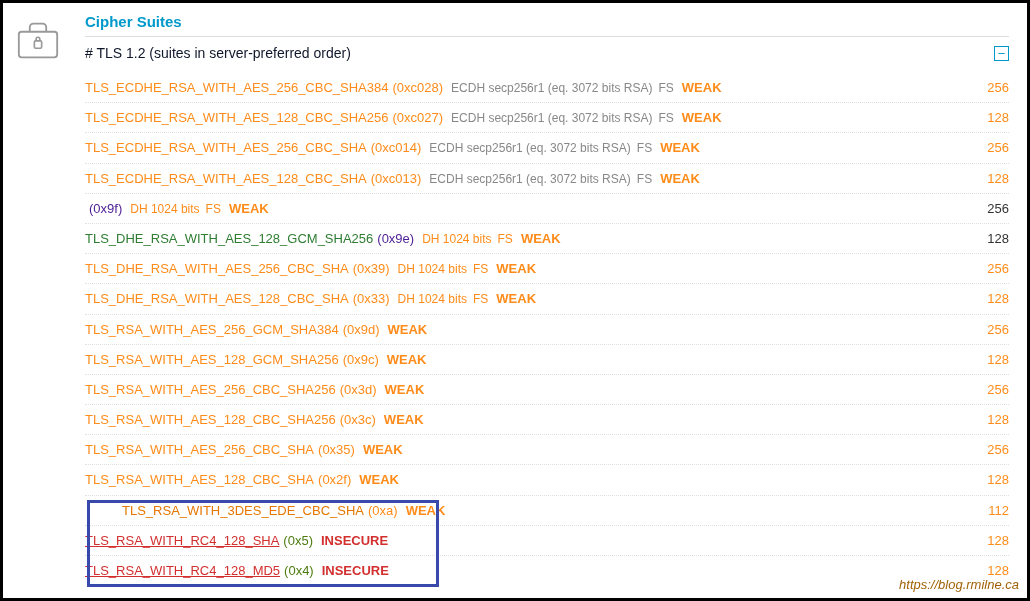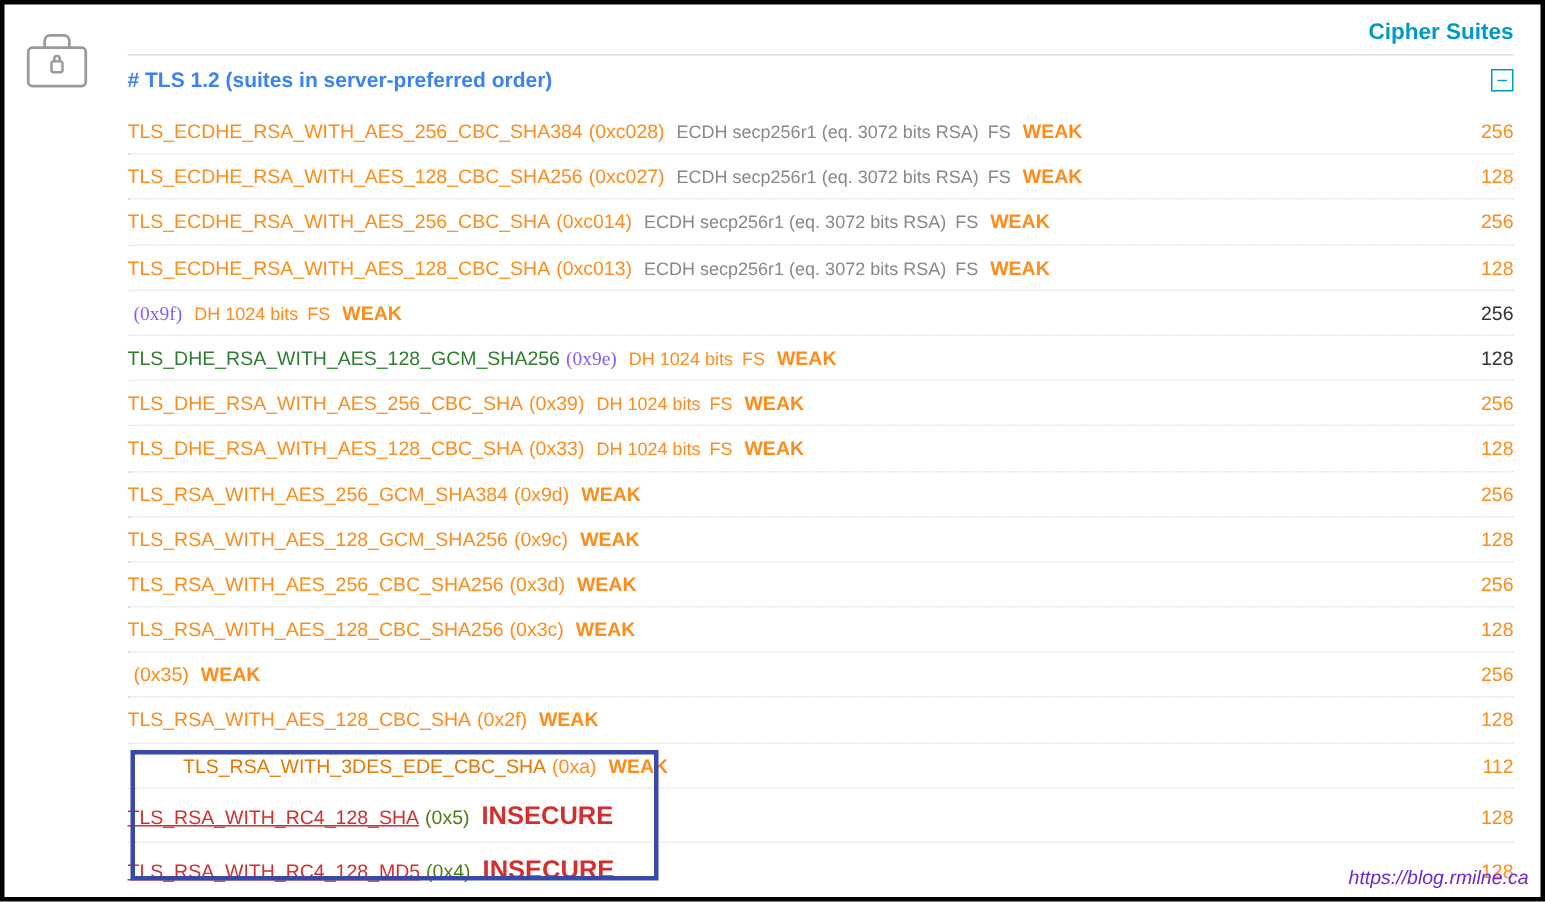--- a/index.html
+++ b/index.html
@@ -1,48 +1,48 @@
 <!DOCTYPE html>
 <html><head>
 <meta charset="utf-8">
 <style>
 * { box-sizing: border-box; margin: 0; padding: 0; }
 body { font-family: -apple-system, BlinkMacSystemFont, "Segoe UI", Arial, sans-serif; background: #fff; width: 1030px; height: 601px; overflow: hidden; position: relative; border: 3px solid #000; }
 .container { display: flex; padding: 10px 12px; height: 100%; }
 .icon-col { width: 64px; flex-shrink: 0; padding-top: 6px; }
-.main-col { flex: 1; padding-left: 6px; padding-right: 6px; text-align: right; }
+.main-col { flex: 1; padding-left: 6px; padding-right: 6px; }
 .lock-icon { width: 46px; height: 42px; display: block; }
 .section-title { color: #0099cc; font-weight: 700; font-size: 15px; padding-bottom: 6px; }
 .hr { border: none; border-top: 1px solid #ddd; margin-bottom: 8px; }
 .subhead { display: flex; justify-content: space-between; align-items: center; margin-bottom: 12px; }
-.subhead-text { color: #3b82f6; font-weight: 700; font-size: 14px; }
+.subhead-text { color: #0f172a; font-weight: 400; font-size: 14px; }
 .collapse-btn { width: 15px; height: 15px; border: 1px solid #0099cc; display: flex; align-items: center; justify-content: center; color: #0099cc; font-size: 13px; line-height: 1; cursor: pointer; user-select: none; }
 .rows { }
 .row { display: flex; justify-content: space-between; align-items: baseline; font-size: 13px; border-bottom: 1px dotted #e0e0e0; padding: 6px 0 5px 0; line-height: 1.4; }
 .row:last-child { border-bottom: none; }
 .left { display: flex; flex-wrap: nowrap; align-items: baseline; gap: 0; }
 .name-orange { color: #ff8c1a; }
 .name-oranger { color: #e67700; margin-left: 37px; }
 .name-green { color: #2e7d32; }
 .name-red { color: #d32f2f; text-decoration: underline; }
 .hex { color: #999; margin-left: 4px; font-size: 13px; }
 .hex-orange { color: #ff8c1a; }
-.hex-green { color: #8b5cf6; font-family: Liberation Serif, serif; }
+.hex-green { color: #4c1d95; }
 .hex-red { color: #4d7c0f; }
 .detail { color: #888; font-size: 12px; margin-left: 8px; }
 .detail-orange { color: #ff8c1a; font-size: 12px; margin-left: 8px; }
 .fs { color: #888; font-size: 12px; margin-left: 6px; }
 .fs-orange { color: #ff8c1a; font-size: 12px; margin-left: 6px; }
 .weak { color: #ff8c1a; font-weight: 700; margin-left: 8px; font-size: 13px; }
-.insecure { color: #d32f2f; font-weight: 700; margin-left: 8px; font-size: 17px; }
+.insecure { color: #d32f2f; font-weight: 700; margin-left: 8px; font-size: 13px; }
 .bits { font-size: 13px; }
 .bits-orange { color: #ff8c1a; }
 .bits-black { color: #333; }
 .highlight-box { position: absolute; left: 84px; width: 352px; top: 497px; height: 87px; border: 3px solid #3949ab; pointer-events: none; }
-.watermark { position: absolute; right: 8px; bottom: 6px; color: #6d28d9; font-size: 13px; font-style: italic; }
+.watermark { position: absolute; right: 8px; bottom: 6px; color: #a16207; font-size: 13px; font-style: italic; }
 </style>
 </head>
 <body>
 
 <div class="container">
   <div class="icon-col">
     <svg class="lock-icon" viewBox="0 0 50 46">
       <rect x="4" y="14" width="42" height="28" rx="3" fill="none" stroke="#999" stroke-width="2"></rect>
       <path d="M16 14 v-5 a4 4 0 0 1 4 -4 h10 a4 4 0 0 1 4 4 v5" fill="none" stroke="#999" stroke-width="2"></path>
       <rect x="21" y="24" width="8" height="8" rx="1.5" fill="none" stroke="#999" stroke-width="1.8"></rect>
@@ -163,20 +163,21 @@
         <div class="row">
           <div class="left">
             <span class="name-orange">TLS_RSA_WITH_AES_128_CBC_SHA256</span>
             <span class="hex hex-orange"> (0x3c)</span>
             <span class="weak">WEAK</span>
           </div>
           <div class="bits bits-orange">128</div>
         </div>
         <div class="row">
           <div class="left">
+            <span class="name-orange">TLS_RSA_WITH_AES_256_CBC_SHA</span>
             <span class="hex hex-orange"> (0x35)</span>
             <span class="weak">WEAK</span>
           </div>
           <div class="bits bits-orange">256</div>
         </div>
         <div class="row">
           <div class="left">
             <span class="name-orange">TLS_RSA_WITH_AES_128_CBC_SHA</span>
             <span class="hex hex-orange"> (0x2f)</span>
             <span class="weak">WEAK</span>

